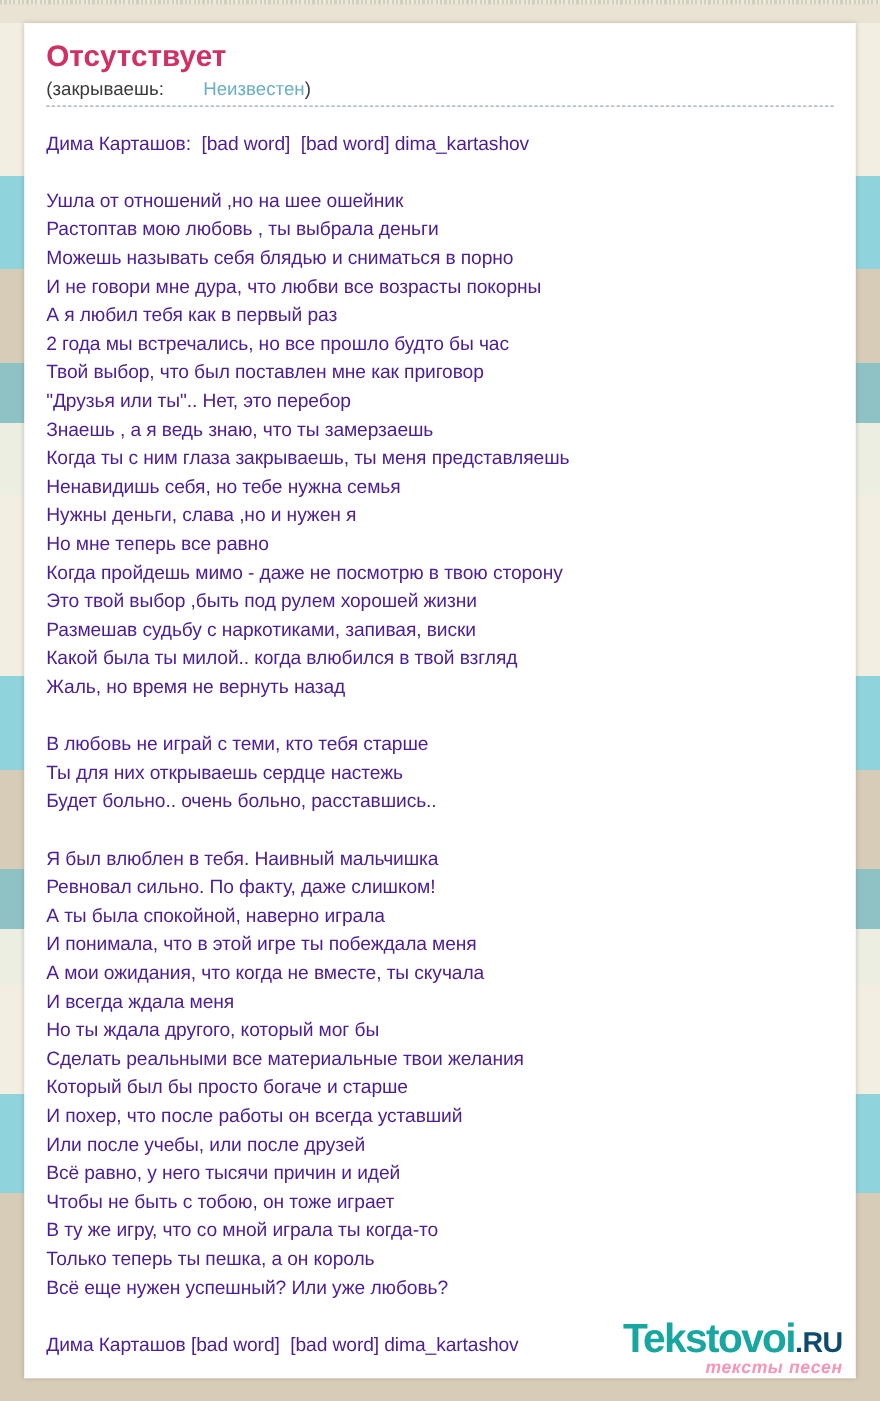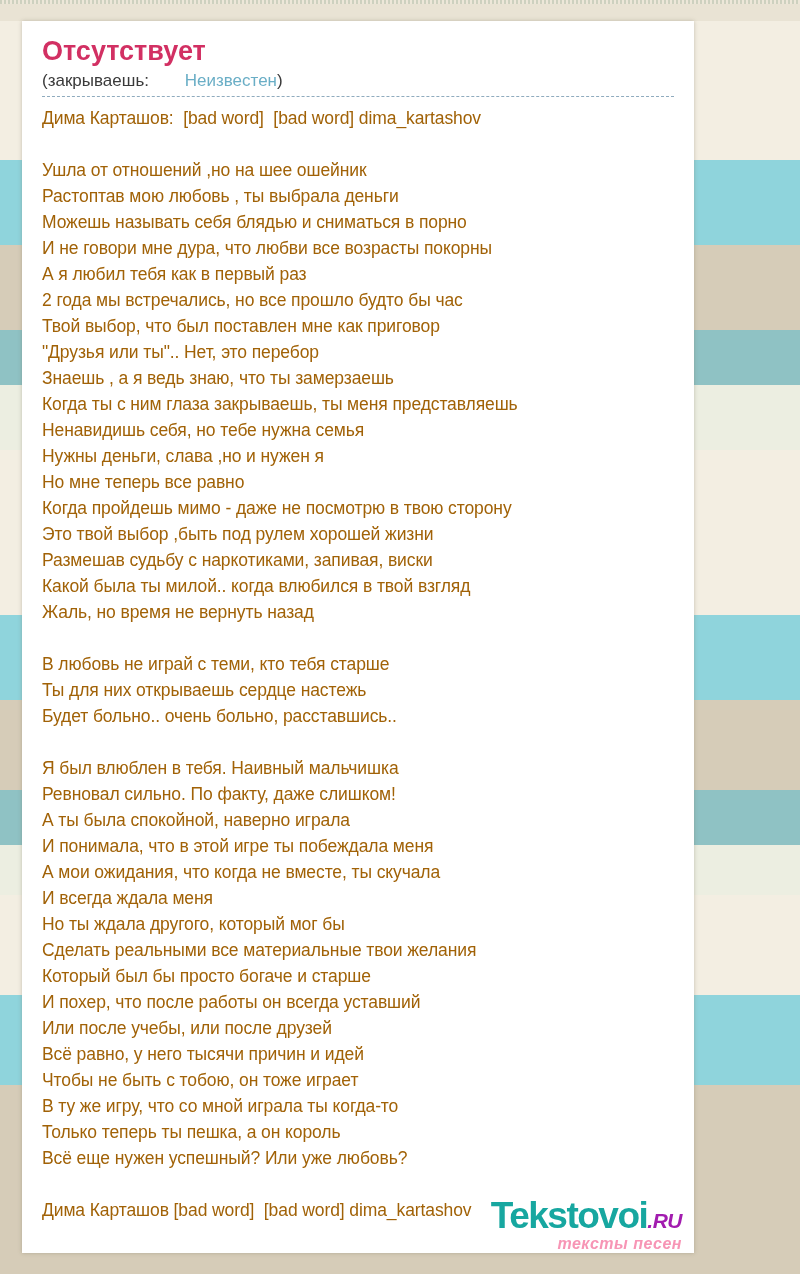--- a/index.html
+++ b/index.html
@@ -36,21 +36,21 @@
     position: absolute;
     left: 0; top: 0;
     width: 100%; height: 4px;
     background: repeating-linear-gradient(90deg,
       #c6ccba 0px, #c6ccba 2px, #eee8da 2px, #eee8da 4px);
     opacity: .8;
   }
   .card {
     position: absolute;
     left: 22px; top: 21px;
-    width: 672px; height: 1232px;
+    width: 756px; height: 1232px;
     box-sizing: border-box;
     background: #ffffff;
     box-shadow: 0 0 4px rgba(110, 100, 80, 0.35);
     padding: 14px 20px 0 20px;
   }
   .page-title {
     margin: 0;
     font-size: 27px;
     line-height: 33px;
     font-weight: bold;
@@ -68,47 +68,46 @@
     text-decoration: none;
     cursor: pointer;
     margin-left: 31px;
   }
   .sep {
     margin-top: 5px;
     height: 0;
     border-bottom: 1px dashed #8fabbe;
   }
   .lyrics {
-    margin-top: 8px;
+    margin-top: 20px;
     font-size: 17.5px;
     line-height: 26px;
-    color: #a16207;
+    color: #4c1d95;
     white-space: pre-wrap;
     letter-spacing: -0.1px;
   }
   .logo {
     position: absolute;
     right: 12px;
     bottom: 2px;
     text-align: right;
     cursor: pointer;
   }
   .logo-main {
     font-weight: bold;
     font-size: 37px;
     line-height: 33px;
     letter-spacing: -1.5px;
     color: #17a7a0;
     white-space: nowrap;
   }
   .logo-tld {
-    font-size: 21px;
+    font-size: 26px;
     letter-spacing: -0.5px;
-    color: #a21caf;
-    font-style: italic;
+    color: #0c4a6e;
   }
   .logo-tagline {
     font-weight: bold;
     font-size: 16px;
     line-height: 14px;
     letter-spacing: 0.5px;
     color: #f795b5;
     font-style: italic;
   }
 </style>

